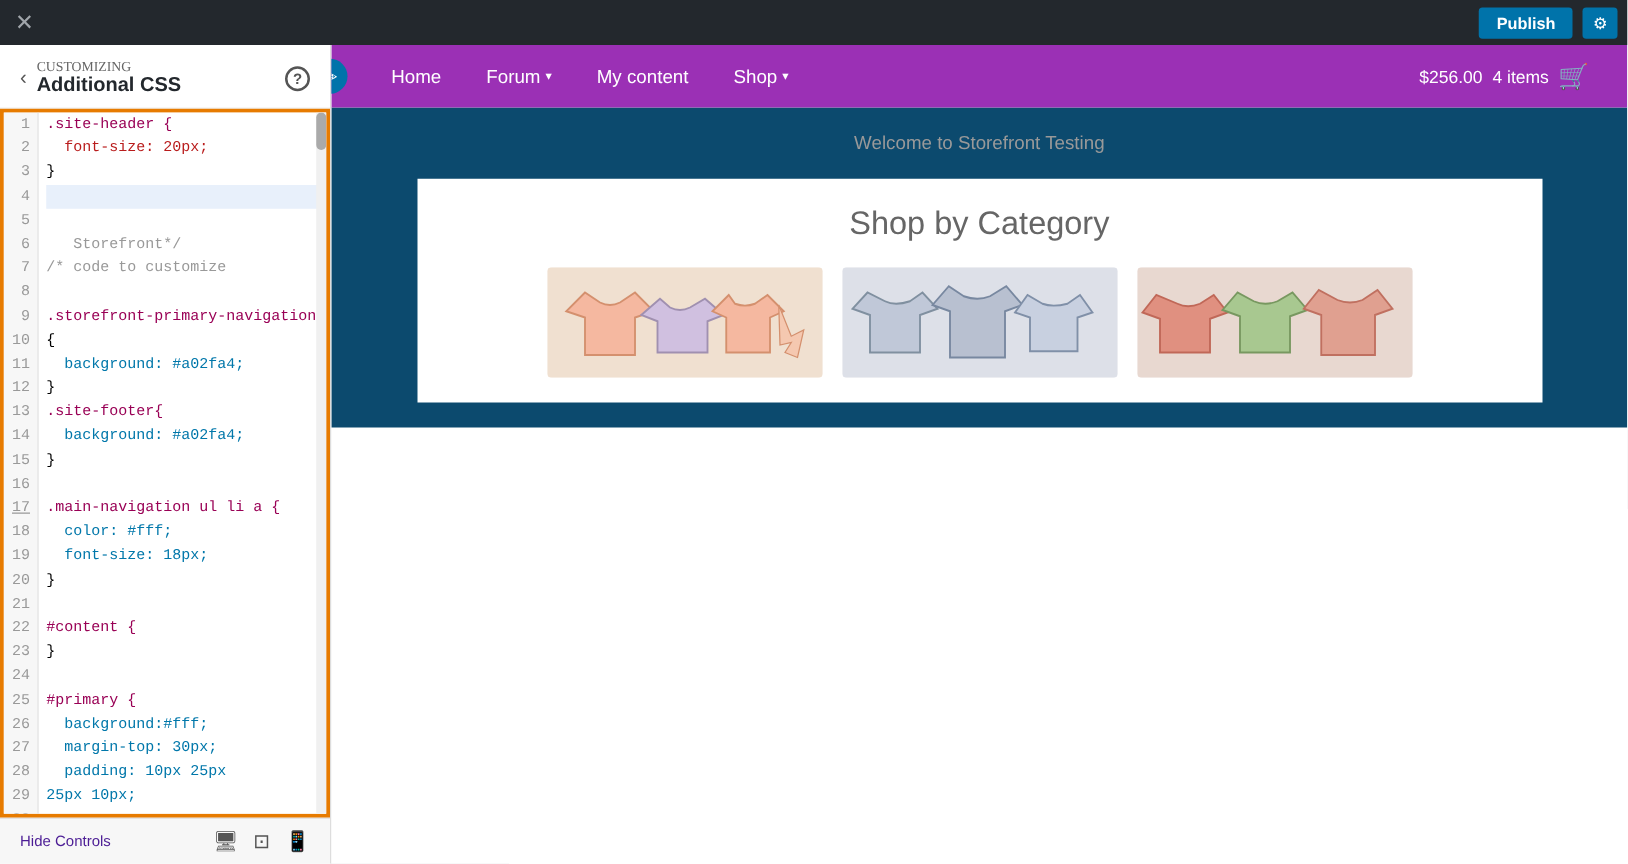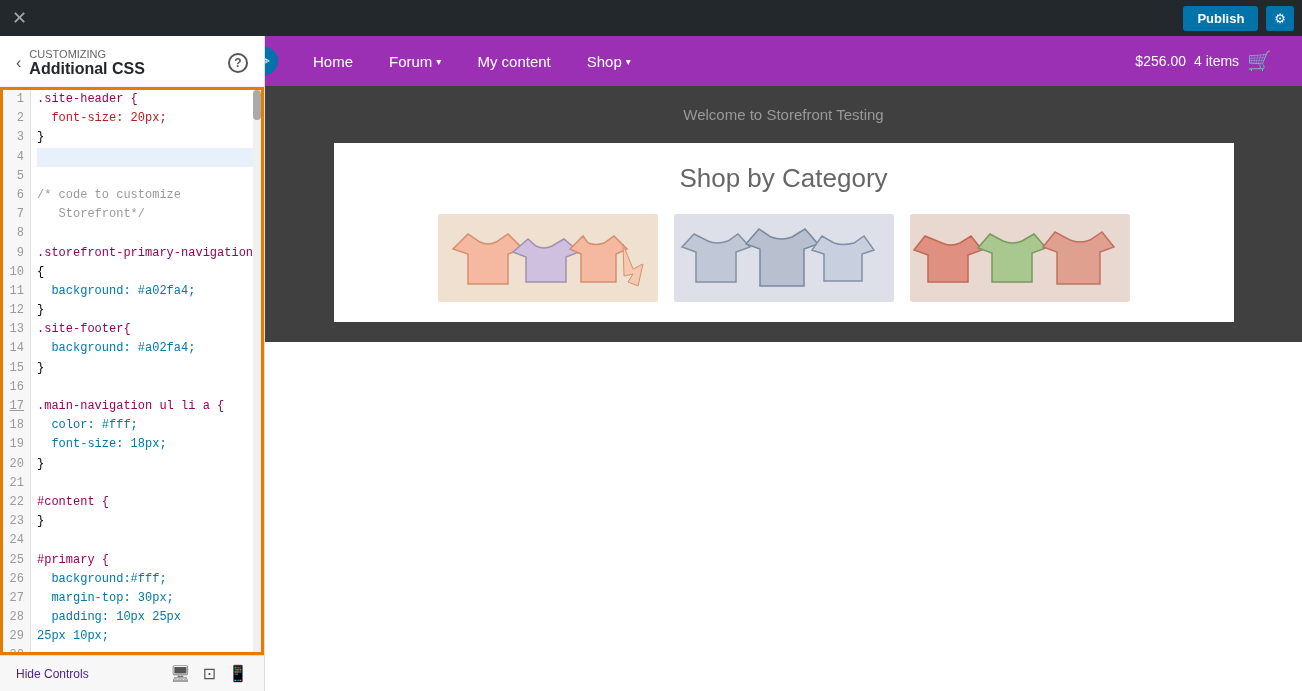--- a/index.html
+++ b/index.html
@@ -24,21 +24,21 @@
 
     
     .customizer-panel {
       width: 265px; background: #fff; display: flex; flex-direction: column; border-right: 1px solid #ddd; flex-shrink: 0; position: relative;
     }
     .customizer-header {
       padding: 12px 16px 8px; border-bottom: 1px solid #eee; display: flex; align-items: center; justify-content: space-between;
     }
     .back-btn { color: #555; cursor: pointer; font-size: 16px; margin-right: 8px; }
     .customizer-title-group { flex: 1; }
-    .customizer-label { font-size: 11px; color: #666; text-transform: uppercase; font-weight: 500; }
+    .customizer-label { font-size: 11px; color: #666; text-transform: uppercase; font-weight: 500; font-family: Liberation Serif, serif; }
     .customizer-subtitle { font-size: 16px; color: #23282d; font-weight: 600; }
     .help-icon { color: #555; cursor: pointer; width: 20px; height: 20px; border-radius: 50%; border: 2px solid #555; display: flex; align-items: center; justify-content: center; font-size: 12px; font-weight: bold; }
     .editor-with-lines {
       display: flex; flex: 1; overflow: hidden; position: relative; border: 3px solid #e77b00;
     }
     .line-numbers {
       background: #f7f7f7; border-right: 1px solid #e0e0e0; padding: 0 6px; font-family: 'Courier New', monospace; font-size: 12px; line-height: 1.6; color: #999; user-select: none; min-width: 28px; text-align: right; overflow: hidden;
     }
     .line-numbers div { height: 19.2px; }
     .code-content {
@@ -160,22 +160,22 @@
           <div style="height: 19.2px;">28</div>
           <div style="height: 19.2px;">29</div>
           <div style="height: 19.2px;">30</div>
         </div>
       <div class="code-content" id="code-content">
           <div class="code-line" style="color: rgb(153, 0, 85);">.site-header {</div>
           <div class="code-line" style="color: #b91c1c;">  font-size: 20px;</div>
           <div class="code-line">}</div>
           <div class="code-line cursor-line"></div>
           <div class="code-line"></div>
+          <div class="code-line" style="color: rgb(153, 153, 153);">   Storefront*/</div>
           <div class="code-line" style="color: rgb(153, 153, 153);">/* code to customize</div>
-          <div class="code-line" style="color: rgb(153, 153, 153);">   Storefront*/</div>
           <div class="code-line"></div>
           <div class="code-line" style="color: rgb(153, 0, 85);">.storefront-primary-navigation</div>
           <div class="code-line">{</div>
           <div class="code-line" style="color: rgb(0, 119, 170);">  background: #a02fa4;</div>
           <div class="code-line">}</div>
           <div class="code-line" style="color: rgb(153, 0, 85);">.site-footer{</div>
           <div class="code-line" style="color: rgb(0, 119, 170);">  background: #a02fa4;</div>
           <div class="code-line">}</div>
           <div class="code-line"></div>
           <div class="code-line" style="color: rgb(153, 0, 85);">.main-navigation ul li a {</div>
@@ -219,21 +219,21 @@
           <div class="nav-item">My content</div>
           <div class="nav-item">Shop <span class="nav-chevron">▾</span></div>
         </div>
         <div class="nav-cart">
           <span>$256.00</span>
           <span>4 items</span>
           <span class="cart-icon">🛒</span>
         </div>
       </div>
 
-      <div class="site-content" style="background:#404040; padding: 20px 30px;">
+      <div class="site-content" style="background:#0c4a6e; padding: 20px 30px;">
         <div class="welcome-text" style="color:#999; font-size:15px; margin-bottom:20px;">Welcome to Storefront Testing</div>
 
         <div style="background:#fff; margin: 0 auto; padding: 20px; max-width:900px;">
           <div class="shop-heading" style="font-size:26px; color:#666; font-weight:300; margin-bottom:20px; text-align:center;">Shop by Category</div>
           <div class="product-grid" style="display:flex; gap:16px; justify-content:center;">
 
             <div class="product-card" style="background:#f0e0d0; width:220px; height:88px; border-radius:3px; overflow:hidden; position:relative;">
               <svg viewBox="0 0 220 88" style="width:100%;height:100%;">
                 <rect width="220" height="88" fill="#f0e0d0"></rect>
 

